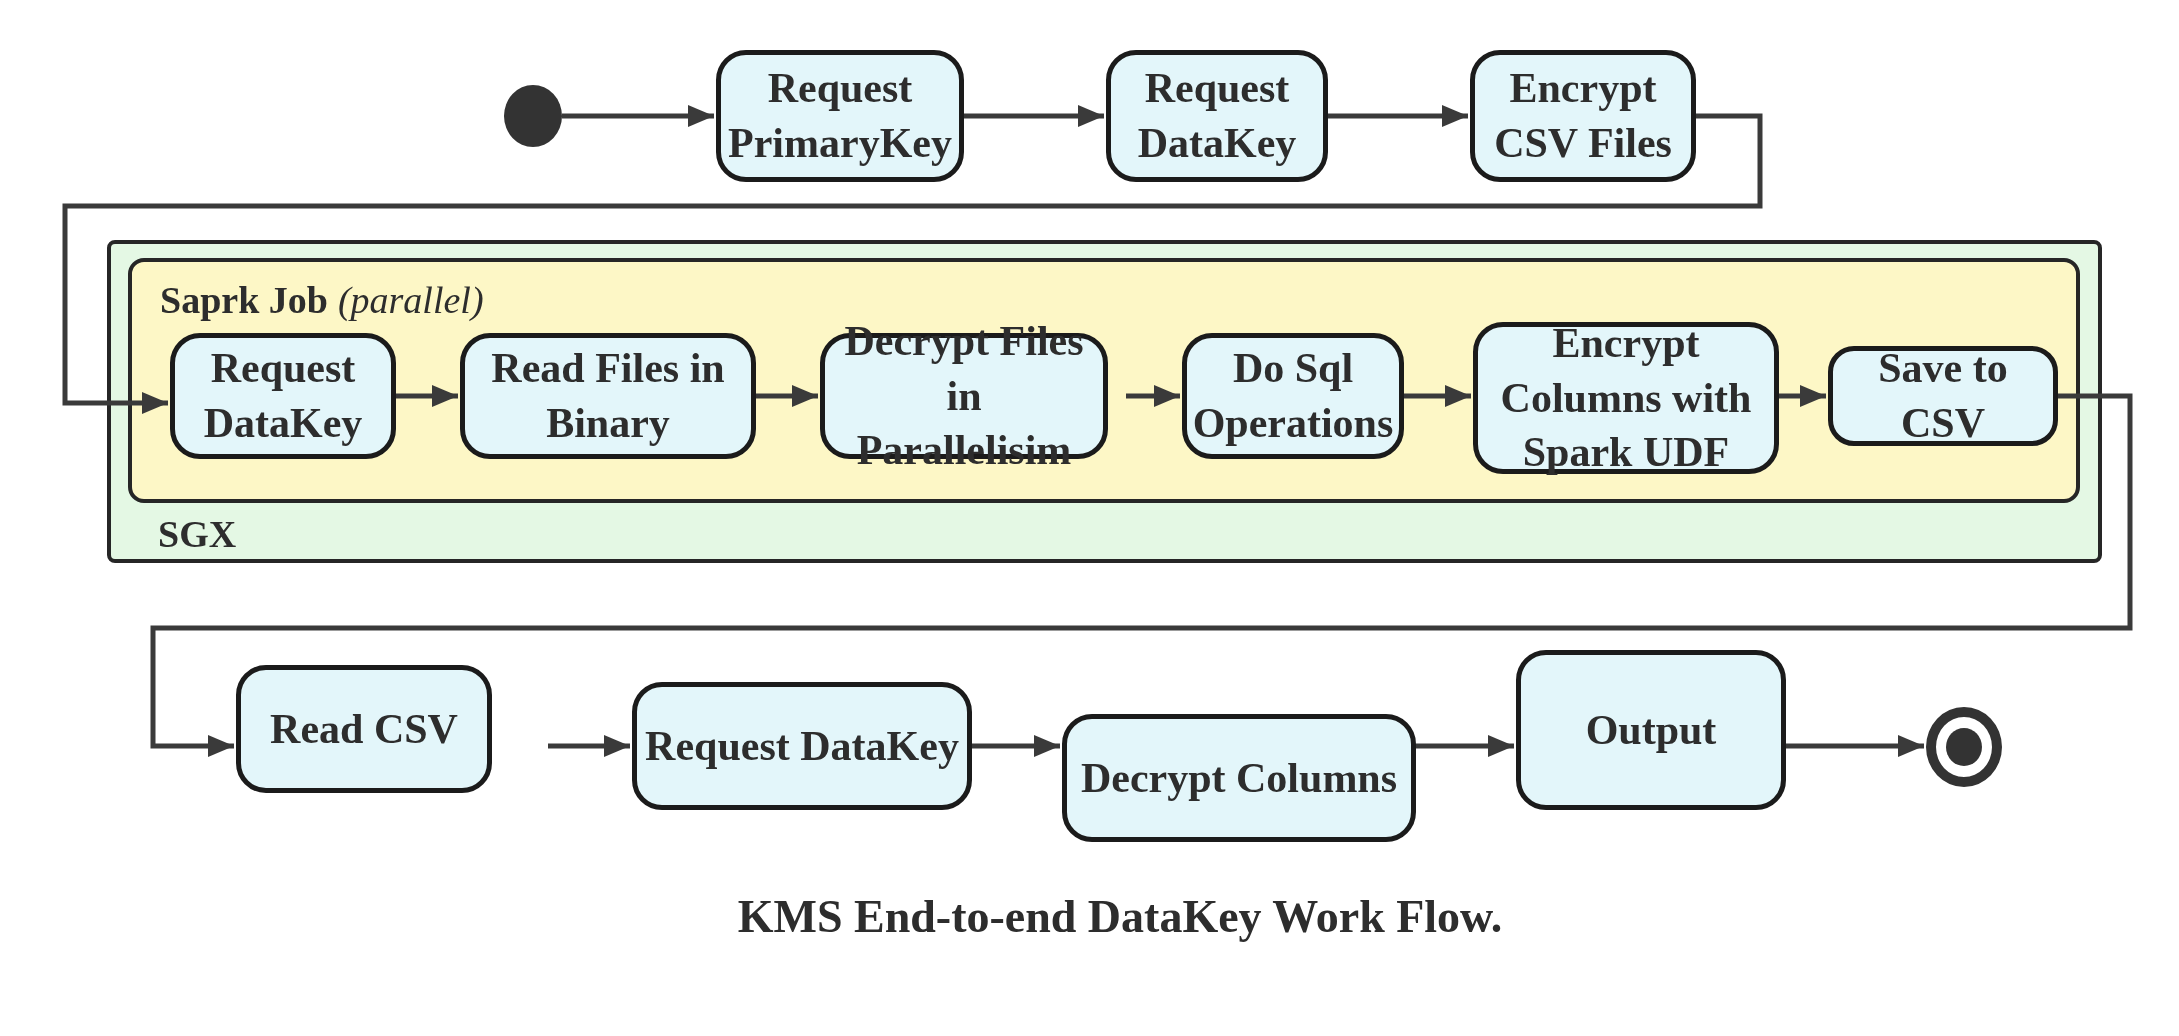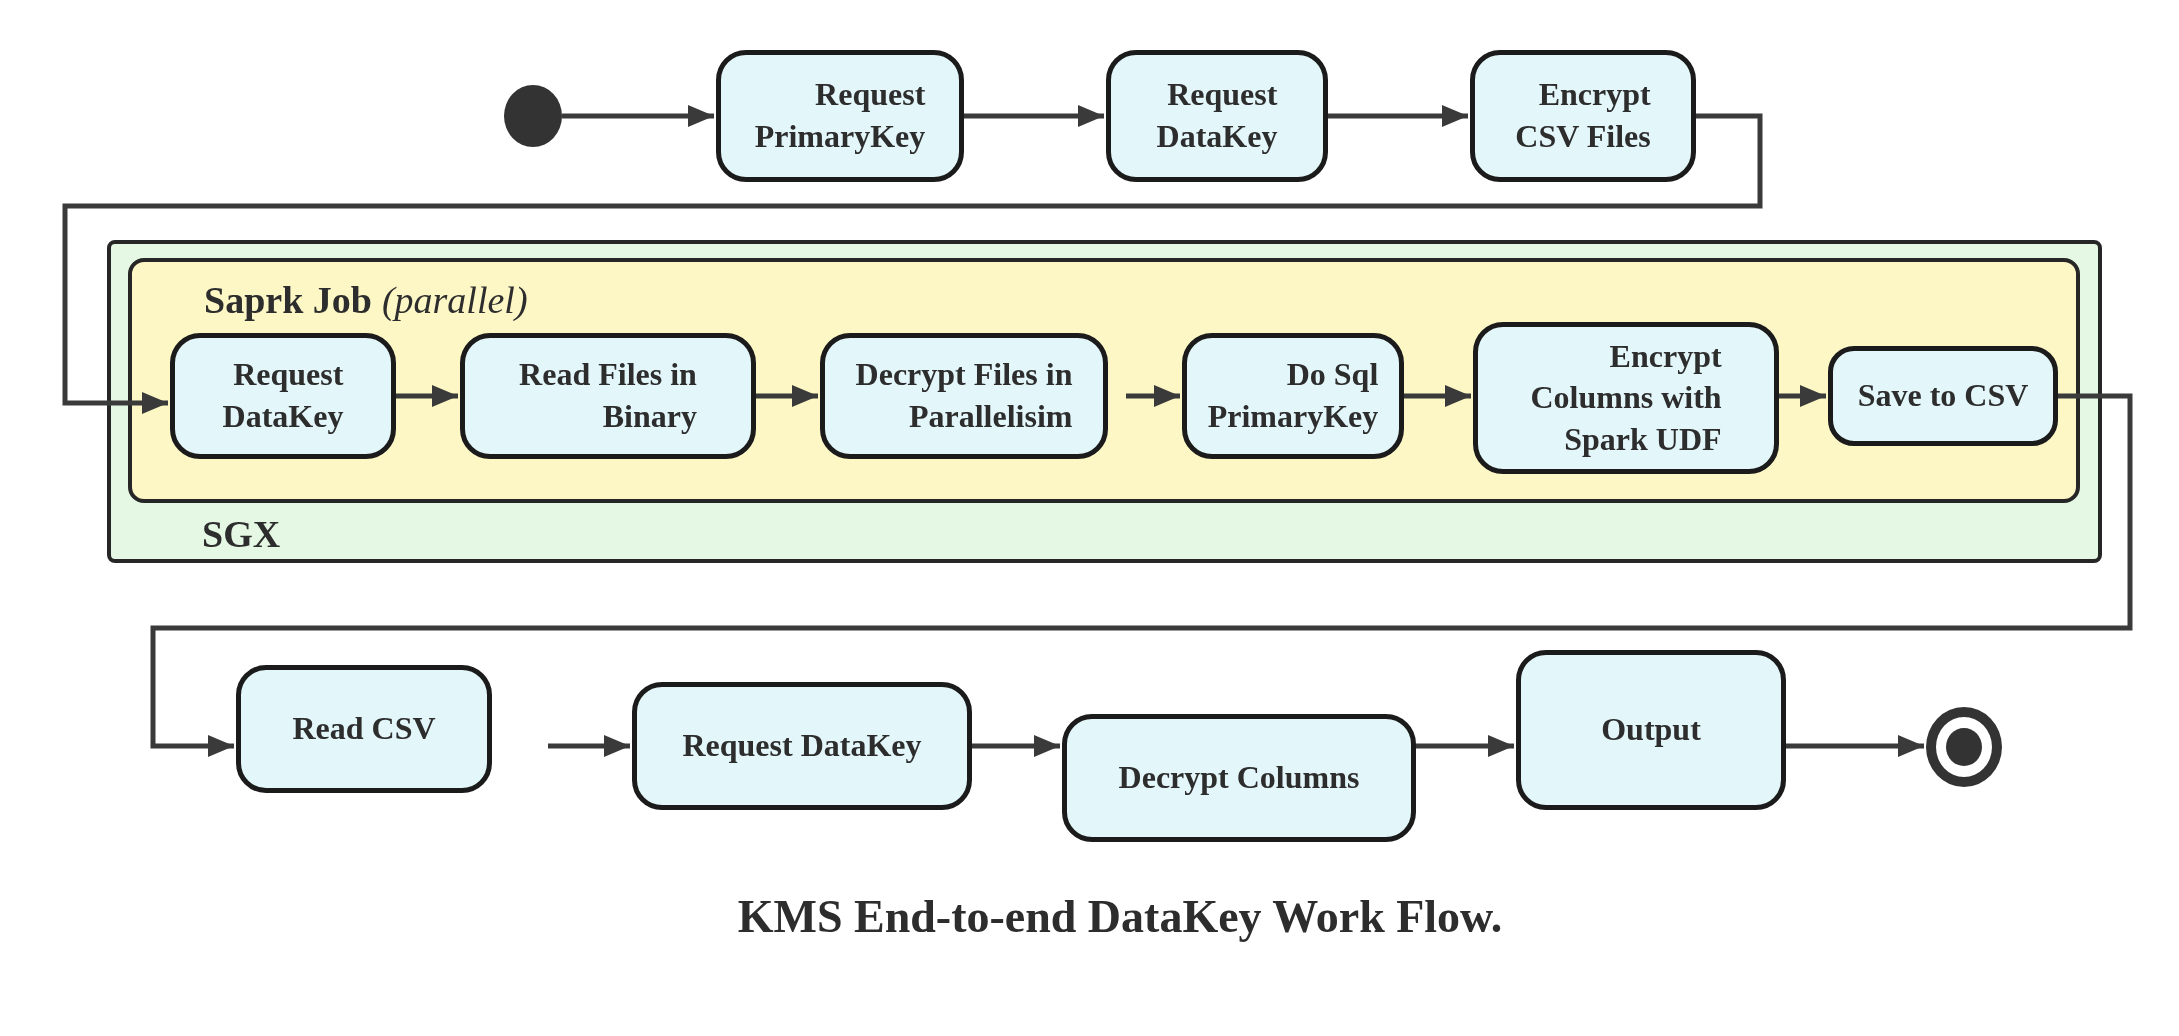--- a/index.html
+++ b/index.html
@@ -29,21 +29,20 @@
     left: 128px; top: 258px; width: 1952px; height: 245px;
     background: var(--spark-fill, #fdf7c6);
     border-radius: 16px;
   }
   .container-label {
     position: absolute;
     font-weight: bold;
     font-size: 38px;
     color: var(--text, #2d2d2d);
     white-space: nowrap;
-    margin-left: 44px;
   }
   .container-label .paren {
     font-weight: normal;
     font-style: italic;
     margin-left: 10px;
   }
   .edges {
     position: absolute;
     left: 0; top: 0;
   }
@@ -59,23 +58,23 @@
   }
   .node {
     position: absolute;
     box-sizing: border-box;
     background: var(--node-fill, #e3f6fa);
     border: 5px solid var(--node-border, #1b1b1b);
     border-radius: 30px;
     display: flex;
     align-items: center;
     justify-content: center;
-    text-align: right;
+    text-align: center;
     font-weight: bold;
-    font-size: 32px;
+    font-size: 42px;
     line-height: 1.3;
     color: var(--text, #2d2d2d);
     white-space: pre-line;
     font-family: Liberation Serif, serif;
   }
   .start-dot {
     position: absolute;
     left: 504px; top: 85px;
     width: 58px; height: 62px;
     background: var(--start-end, #333333);
@@ -154,21 +153,21 @@
   <div class="node" style="left:1470px; top:50px; width:226px; height:132px;">Encrypt
 CSV Files</div>
 
   <div class="node" style="left:170px; top:333px; width:226px; height:126px;">Request
 DataKey</div>
   <div class="node" style="left:460px; top:333px; width:296px; height:126px;">Read Files in
 Binary</div>
   <div class="node" style="left:820px; top:333px; width:288px; height:126px;">Decrypt Files in
 Parallelisim</div>
   <div class="node" style="left:1182px; top:333px; width:222px; height:126px;">Do Sql
-PrimaryKey</div>
+Operations</div>
   <div class="node" style="left:1473px; top:322px; width:306px; height:152px;">Encrypt
 Columns with
 Spark UDF</div>
   <div class="node" style="left:1828px; top:346px; width:230px; height:100px; border-radius:26px;">Save to CSV</div>
 
   <div class="node" style="left:236px; top:665px; width:256px; height:128px;">Read CSV</div>
   <div class="node" style="left:632px; top:682px; width:340px; height:128px;">Request DataKey</div>
   <div class="node" style="left:1062px; top:682px; width:354px; height:128px;margin-top:32px;">Decrypt Columns</div>
   <div class="node" style="left:1516px; top:650px; width:270px; height:160px;">Output</div>
 

